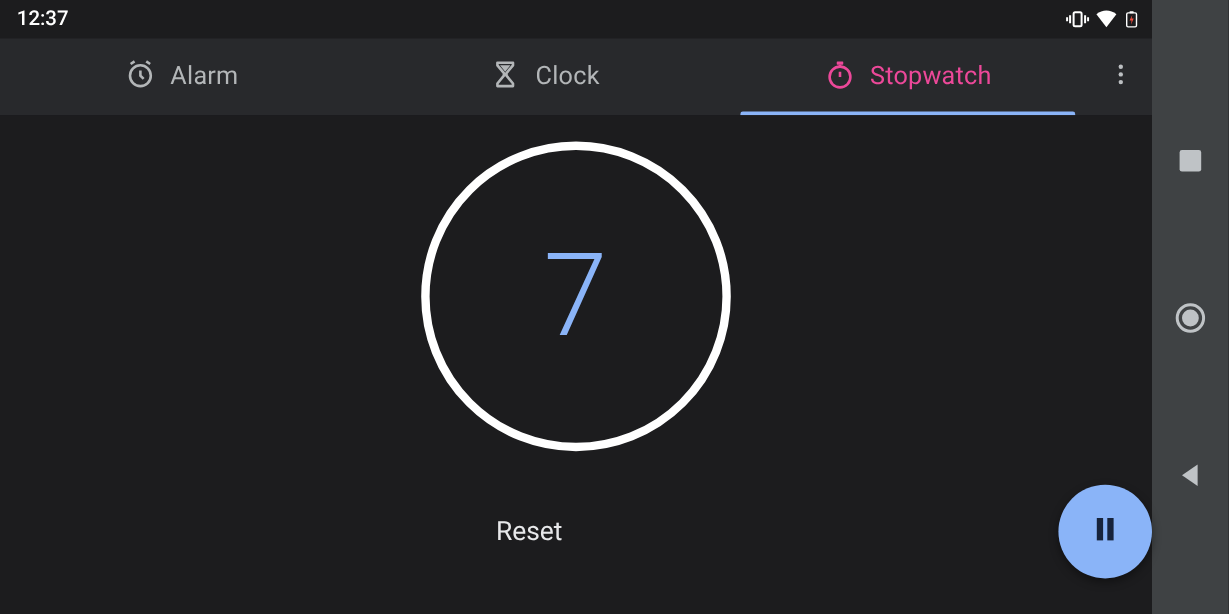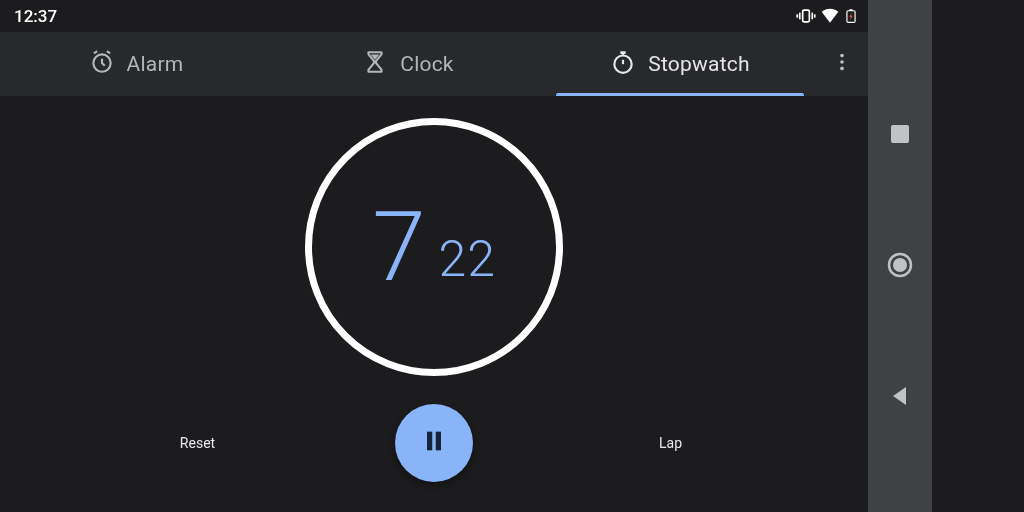--- a/index.html
+++ b/index.html
@@ -1,44 +1,44 @@
 <!DOCTYPE html>
 <html><head>
 <meta charset="utf-8">
 <style>
   * { box-sizing: border-box; margin: 0; padding: 0; font-family: "Roboto", "Helvetica Neue", Arial, sans-serif; -webkit-font-smoothing: antialiased; }
   html, body { width: 1024px; height: 512px; overflow: hidden; }
   body { display: flex; background: #1c1c1e; }
 
   
-  .phone { width: 868px; height: 512px; background: #1c1c1e; display: flex; flex-direction: column; border-radius: 25px; }
+  .phone { width: 960px; height: 512px; background: #1c1c1e; display: flex; flex-direction: column; border-radius: 25px; }
   
   .status-bar { height: 32px; background: #1c1c1e; display: flex; align-items: center; justify-content: space-between; padding: 0 10px 0 14px; color: #ffffff; font-size: 17px; font-weight: 500; }
   .status-icons { display: flex; align-items: center; gap: 4px; }
   .status-icons svg { display: block; }
 
   
   .tab-bar { height: 64px; background: #28292c; display: flex; align-items: stretch; position: relative; }
   .tab { flex: 1 1 0; display: flex; align-items: center; justify-content: center; gap: 12px; color: #b3b6b8; cursor: pointer; user-select: none; position: relative; }
-  .tab.active { color: #e5e5e5; }
+  .tab.active { color: #ec4899; }
   .tab-label { font-size: 21px; font-weight: 400; letter-spacing: 0.2px; }
   .tab svg { width: 26px; height: 26px; }
   .tab-indicator { position: absolute; bottom: 0; left: 12px; right: 12px; height: 3px; background: #8ab4f8; border-radius: 2px 2px 0 0; }
   .overflow { width: 52px; display: flex; align-items: center; justify-content: center; color: #bcbfc2; cursor: pointer; }
   .overflow svg { width: 22px; height: 22px; }
 
   
   .content { flex: 1 1 auto; background: #1c1c1e; position: relative; }
   .dial { position: absolute; left: 50%; top: 22px; width: 258px; height: 258px; transform: translateX(-50%); border: 7px solid #ffffff; border-radius: 50%; display: flex; align-items: center; justify-content: center; }
   .time-display { display: flex; align-items: baseline; color: #8ab4f8; font-weight: 300; letter-spacing: 1px; }
   .time-sec { font-size: 96px; line-height: 1; }
   .time-hund { font-size: 50px; line-height: 1; margin-left: 12px; position: relative; top: -4px; }
 
   .controls { position: absolute; left: 0; right: 0; bottom: 30px; height: 78px; display: flex; align-items: center; }
-  .side-btn { flex: 1 1 0; text-align: center; color: #e7e8ea; font-size: 14px; font-weight: 400; cursor: pointer; user-select: none; }
+  .side-btn { flex: 1 1 0; text-align: center; color: #e7e8ea; font-size: 22px; font-weight: 400; cursor: pointer; user-select: none; }
   .fab { width: 78px; height: 78px; border-radius: 50%; background: #8ab4f8; display: flex; align-items: center; justify-content: center; cursor: pointer; box-shadow: 0 3px 8px rgba(0,0,0,0.4); }
   .fab svg { width: 28px; height: 28px; }
 
   
   .nav-rail { width: 64px; height: 512px; background: #3f4244; display: flex; flex-direction: column; align-items: center; justify-content: space-between; padding: 118px 0 100px 0; }
   .nav-btn { width: 32px; height: 32px; display: flex; align-items: center; justify-content: center; cursor: pointer; }
   .nav-btn svg { display: block; }
 </style>
 </head>
 <body>
@@ -113,35 +113,33 @@
             <circle cx="12" cy="19" r="2"></circle>
           </svg>
       </span>
     </div>
   </div>
 
   <div class="content">
     <div class="dial">
       <div class="time-display">
         <span class="time-sec">7</span>
-        <span class="time-hund">22</span>
       </div>
     </div>
 
     <div class="controls">
       <div class="side-btn">Reset</div>
       <div class="fab">
         <span>
           <svg viewBox="0 0 24 24" fill="#17233b">
               <rect x="6" y="4" width="4.5" height="16" rx="0"></rect>
               <rect x="13.5" y="4" width="4.5" height="16" rx="0"></rect>
             </svg>
         </span>
       </div>
-      <div class="side-btn">Lap</div>
     </div>
   </div>
 </div>
 
 <div class="nav-rail">
   <div class="nav-btn">
     <span>
       <svg width="20" height="20" viewBox="0 0 20 20">
           <rect x="1" y="1" width="18" height="18" rx="2" fill="#bfc3c6"></rect>
         </svg>

